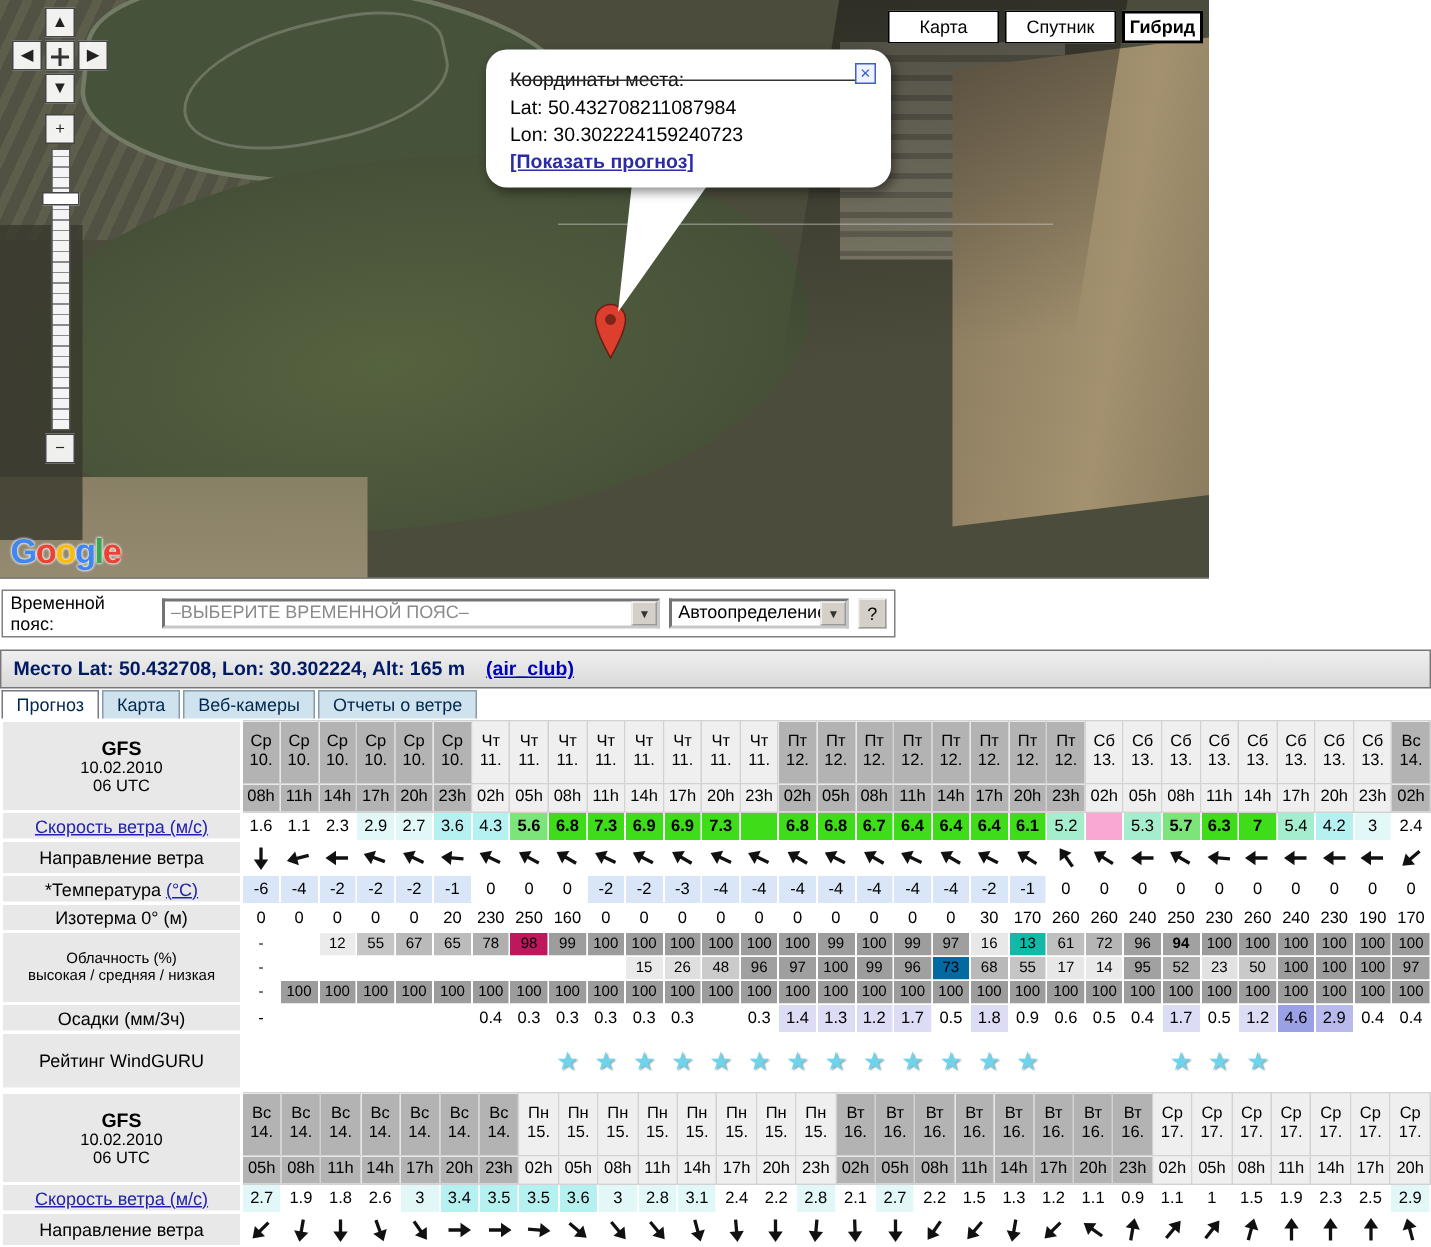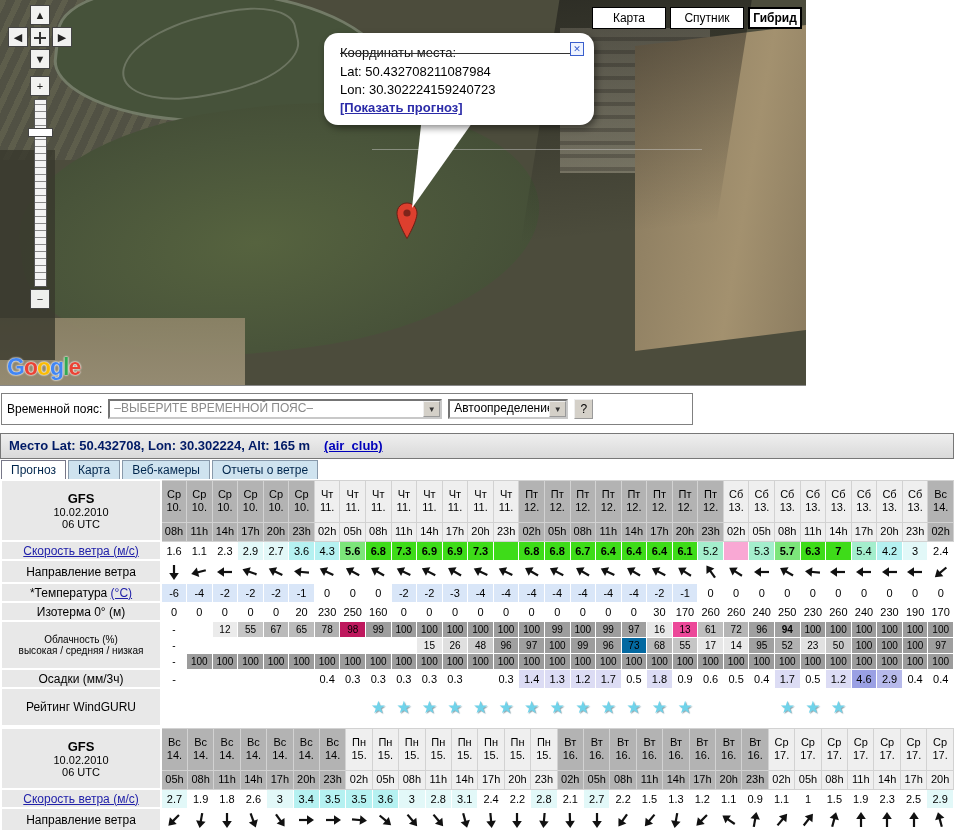--- a/index.html
+++ b/index.html
@@ -47,21 +47,21 @@
 
   
   .marker { position:absolute; left:396px; top:202px; }
 
   
   .attr { position:absolute; right:6px; bottom:5px; color:#fff; font-size:11px; text-shadow:1px 1px 1px #000, -1px -1px 1px #000; white-space:nowrap; }
   .attr a { color:#fff; text-decoration:underline; cursor:pointer; }
   .glogo { position:absolute; left:7px; bottom:4px; font-size:23px; font-weight:bold; letter-spacing:-1px; text-shadow:0 0 2px #fff, 0 0 2px #fff; }
 
   
-  .tzbar { margin:7px 0 0 1px; width:692px; height:32px; border:1px solid #808080; display:flex; align-items:center; gap:6px; padding:0 5px; font-size:12px; }
+  .tzbar { margin:7px 0 0 1px; width:596px; height:32px; border:1px solid #808080; display:flex; align-items:center; gap:6px; padding:0 5px; font-size:12px; }
   .sel { height:20px; background:#fff; border:2px inset #c8c8c8; display:flex; align-items:flex-start; justify-content:space-between; padding-left:4px; cursor:pointer; }
   .sel .txt { white-space:nowrap; overflow:hidden; }
   .sel .arr { width:17px; height:16px; background:#d4d0c8; border:1px outset #eee; font-size:8px; line-height:15px; text-align:center; color:#333; flex:none; }
   .sel.disabled .txt { color:#8a8a8a; }
   .sel1 { width:334px; } .sel2 { width:120px; }
   .helpbtn { width:19px; height:20px; background:#d4d0c8; border:1px outset #eee; font-size:12px; text-align:center; line-height:18px; cursor:pointer; }
 
   
   .loc { margin-top:8px; height:26px; border:1px solid #777; background:linear-gradient(#efefef,#d9d9d9); font-size:13px; font-weight:bold; color:#001a66; padding:4px 0 0 8px; }
   .loc a { color:#0000bb; text-decoration:underline; cursor:pointer; margin-left:14px; }
@@ -655,21 +655,21 @@
           <td class="val" style="background: rgb(156, 156, 156);">100</td>
           <td class="val" style="background: rgb(156, 156, 156);">100</td>
           <td class="val" style="background: rgb(156, 156, 156);">100</td>
           <td class="val" style="background: rgb(156, 156, 156);">100</td>
           <td class="val" style="background: rgb(156, 156, 156);">100</td>
           <td class="val" style="background: rgb(157, 157, 157);">99</td>
           <td class="val" style="background: rgb(156, 156, 156);">100</td>
           <td class="val" style="background: rgb(157, 157, 157);">99</td>
           <td class="val" style="background: rgb(159, 159, 159);">97</td>
           <td class="val" style="background: rgb(232, 232, 232);">16</td>
-          <td class="val" style="background: #ec4899;">13</td>
+          <td class="val" style="background: #14b8a6;">13</td>
           <td class="val" style="background: rgb(191, 191, 191);">61</td>
           <td class="val" style="background: rgb(181, 181, 181);">72</td>
           <td class="val" style="background: rgb(160, 160, 160);">96</td>
           <td class="val" style="background: rgb(161, 161, 161); font-weight: bold;">94</td>
           <td class="val" style="background: rgb(156, 156, 156);">100</td>
           <td class="val" style="background: rgb(156, 156, 156);">100</td>
           <td class="val" style="background: rgb(156, 156, 156);">100</td>
           <td class="val" style="background: rgb(156, 156, 156);">100</td>
           <td class="val" style="background: rgb(156, 156, 156);">100</td>
           <td class="val" style="background: rgb(156, 156, 156);">100</td>

